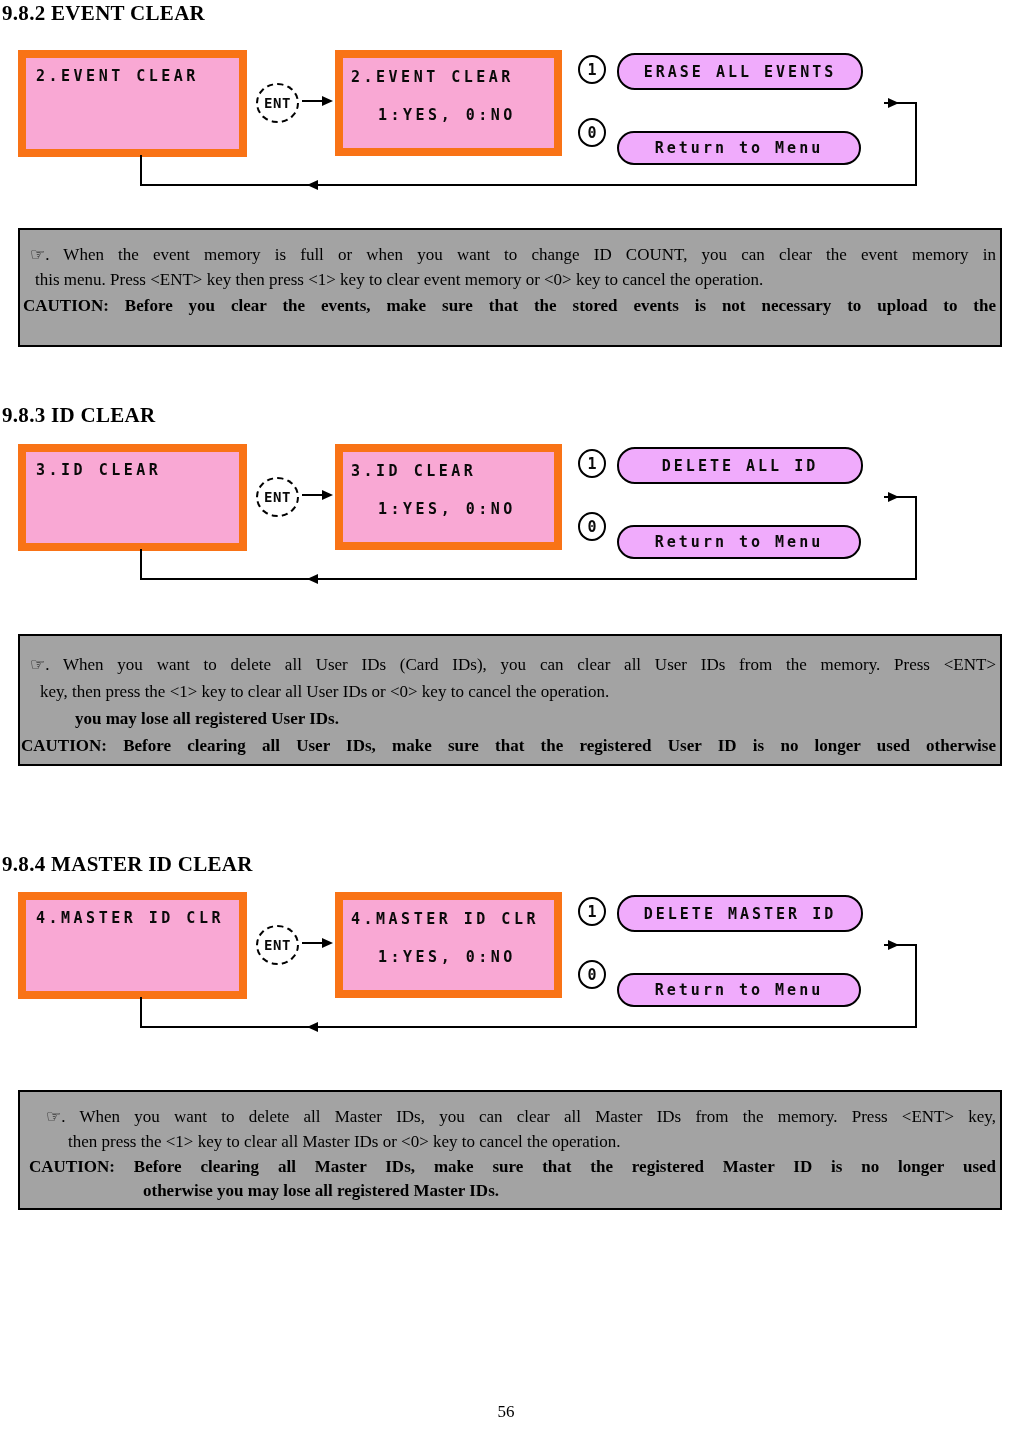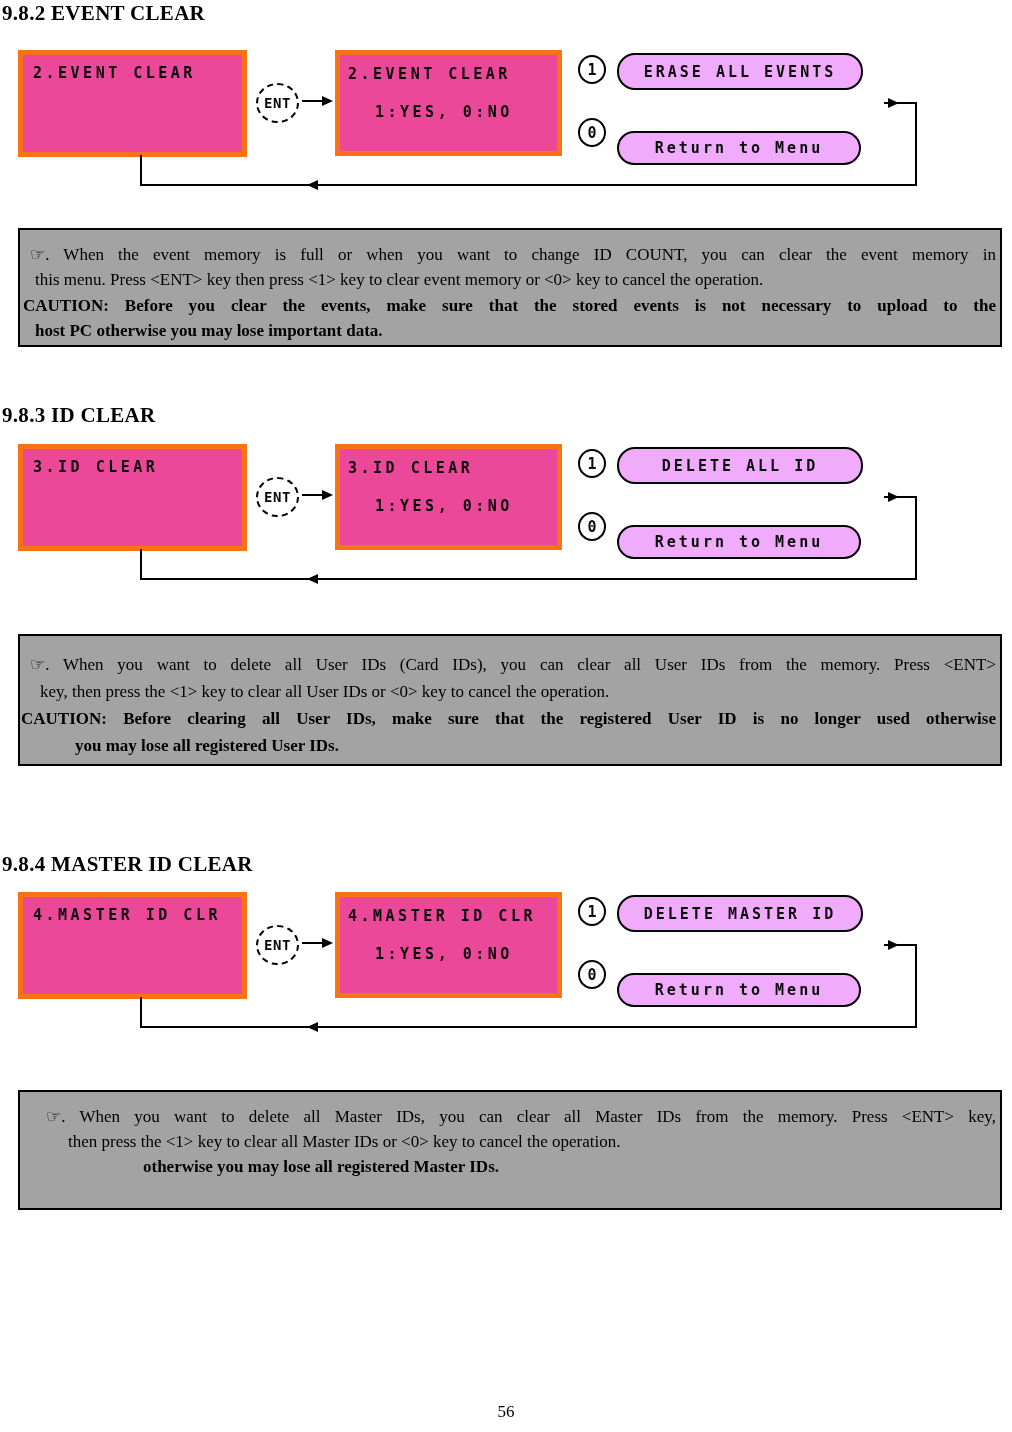--- a/index.html
+++ b/index.html
@@ -6,21 +6,21 @@
   .page{position:relative;width:1012px;height:1432px;background:#fff;margin:0 auto;
         font-family:"Liberation Serif","DejaVu Serif",serif;color:#000;overflow:hidden;}
 
   .heading{position:absolute;left:2px;margin:0;font-size:21px;line-height:24px;
            font-weight:bold;letter-spacing:.3px;white-space:nowrap;text-align:right;}
 
   
   .diagram{position:absolute;left:0;width:1012px;height:142px;}
   .diagram > div{position:absolute;box-sizing:border-box;}
   .mono{font-family:"DejaVu Sans Mono","Liberation Mono",monospace;font-weight:bold;color:#0a0a0a;}
-  .screen{border:5px solid #f97316;background:#ec4899;}
+  .screen{border:8px solid #f97316;background:#f9a8d4;}
   .screen1{left:18px;top:0;width:229px;height:107px;}
   .screen2{left:335px;top:0;width:227px;height:106px;}
   .lcdline{font-size:15px;letter-spacing:3.5px;white-space:pre;}
   .screen1 .lcdline{margin:9px 0 0 10px;}
   .screen2 .lcd1{margin:10px 0 0 8px;}
   .screen2 .lcd2{margin:20px 0 0 35px;}
   .ent{left:256px;top:33px;width:43px;height:40px;border:2px dashed #000;border-radius:50%;
        display:flex;align-items:center;justify-content:center;font-size:14px;letter-spacing:.5px;}
   .a1line{left:302px;top:50px;width:25px;height:0;border-top:2px solid #000;}
   .tri-r{width:0;height:0;border-left:11px solid #000;border-top:5.5px solid transparent;border-bottom:5.5px solid transparent;}
@@ -78,21 +78,20 @@
     <div class="rvline"></div>
     <div class="bhline"></div>
     <div class="bhead tri-l"></div>
     <div class="lstub"></div>
   </div>
 
   <div class="note" style="top:228px;height:119px;padding-top:12px">
     <div class="nl stretch" style="margin-left:10px">☞. When the event memory is full or when you want to change ID COUNT, you can clear the event memory in</div>
     <div class="nl" style="margin-left:15px">this menu. Press &lt;ENT&gt; key then press &lt;1&gt; key to clear event memory or &lt;0&gt; key to cancel the operation.</div>
     <div class="nl stretch bold" style="margin-left:3px">CAUTION: Before you clear the events, make sure that the stored events is not necessary to upload to the</div>
-    <div class="nl bold" style="margin-left:15px">host PC otherwise you may lose important data.</div>
   </div>
 
   <h2 class="heading" style="top:403px">9.8.3 ID CLEAR</h2>
 
   <div class="diagram" style="top:444px">
     <div class="screen screen1">
       <div class="lcdline mono">3.ID CLEAR</div>
     </div>
     <div class="ent mono">ENT</div>
     <div class="a1line"></div>
@@ -109,22 +108,22 @@
     <div class="stubhead tri-r"></div>
     <div class="rvline"></div>
     <div class="bhline"></div>
     <div class="bhead tri-l"></div>
     <div class="lstub"></div>
   </div>
 
   <div class="note" style="top:634px;height:132px;padding-top:15px">
     <div class="nl stretch" style="margin-left:10px;line-height:27px">☞. When you want to delete all User IDs (Card IDs), you can clear all User IDs from the memory. Press &lt;ENT&gt;</div>
     <div class="nl" style="margin-left:20px;line-height:27px">key, then press the &lt;1&gt; key to clear all User IDs or &lt;0&gt; key to cancel the operation.</div>
+    <div class="nl bold" style="margin-left:55px;line-height:27px">you may lose all registered User IDs.</div>
     <div class="nl stretch bold" style="margin-left:1px;line-height:27px">CAUTION: Before clearing all User IDs, make sure that the registered User ID is no longer used otherwise</div>
-    <div class="nl bold" style="margin-left:55px;line-height:27px">you may lose all registered User IDs.</div>
   </div>
 
   <h2 class="heading" style="top:852px">9.8.4 MASTER ID CLEAR</h2>
 
   <div class="diagram" style="top:892px">
     <div class="screen screen1">
       <div class="lcdline mono">4.MASTER ID CLR</div>
     </div>
     <div class="ent mono">ENT</div>
     <div class="a1line"></div>
@@ -141,18 +140,19 @@
     <div class="stubhead tri-r"></div>
     <div class="rvline"></div>
     <div class="bhline"></div>
     <div class="bhead tri-l"></div>
     <div class="lstub"></div>
   </div>
 
   <div class="note" style="top:1090px;height:120px;padding-top:13px">
     <div class="nl stretch" style="margin-left:26px;line-height:24.8px">☞. When you want to delete all Master IDs, you can clear all Master IDs from the memory. Press &lt;ENT&gt; key,</div>
     <div class="nl" style="margin-left:48px;line-height:24.8px">then press the &lt;1&gt; key to clear all Master IDs or &lt;0&gt; key to cancel the operation.</div>
+    <div class="nl stretch bold" style="margin-left:9px;line-height:24.8px">CAUTION: Before clearing all Master IDs, make sure that the registered Master ID is no longer used</div>
     <div class="nl bold" style="margin-left:123px;line-height:24.8px">otherwise you may lose all registered Master IDs.</div>
   </div>
 
   <div class="pagenum">56</div>
 
 </div>
 
 </body></html>

